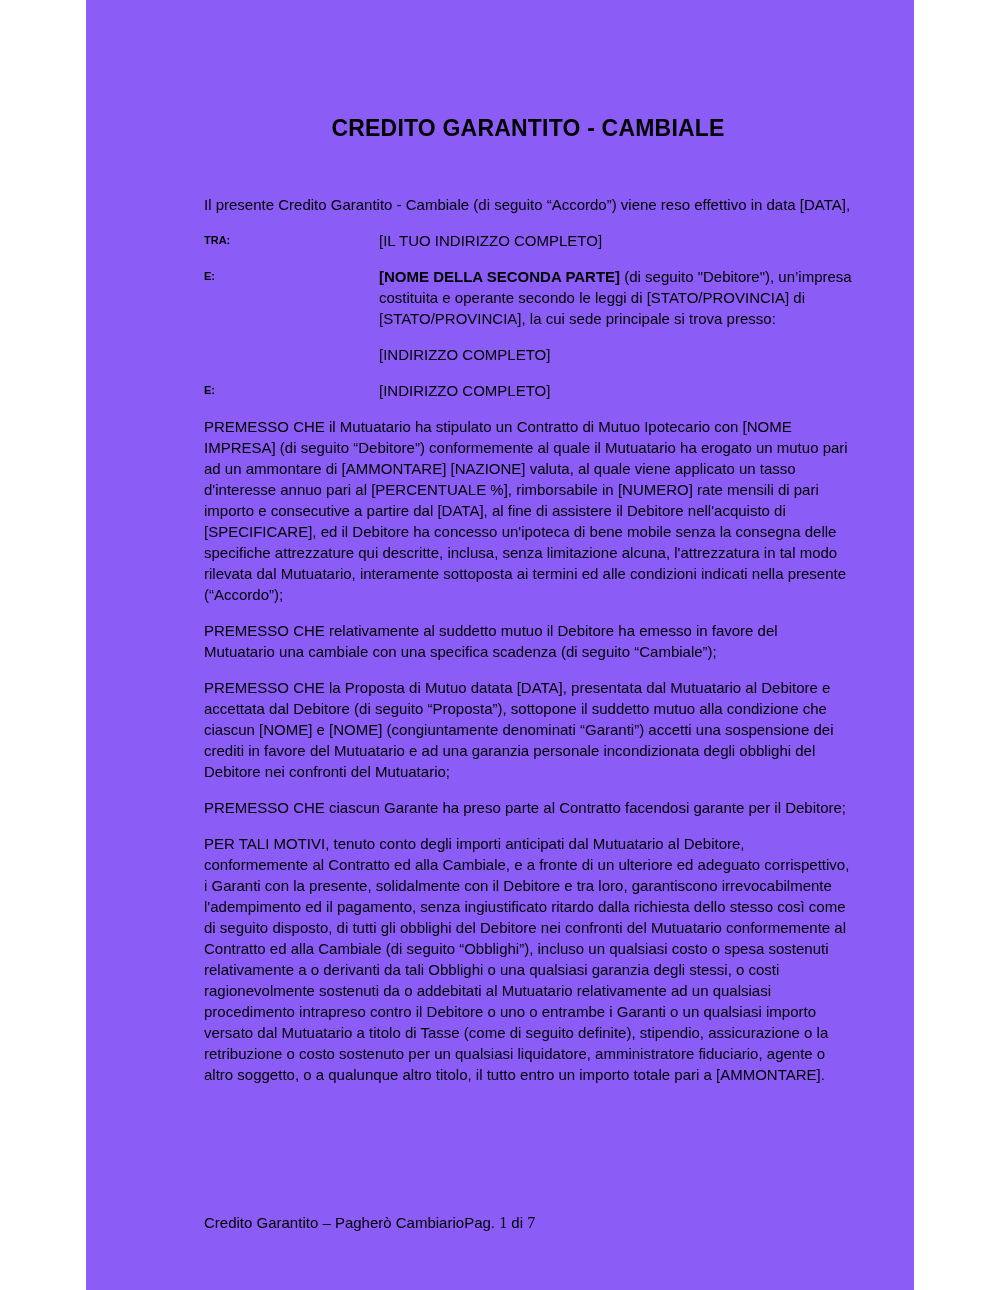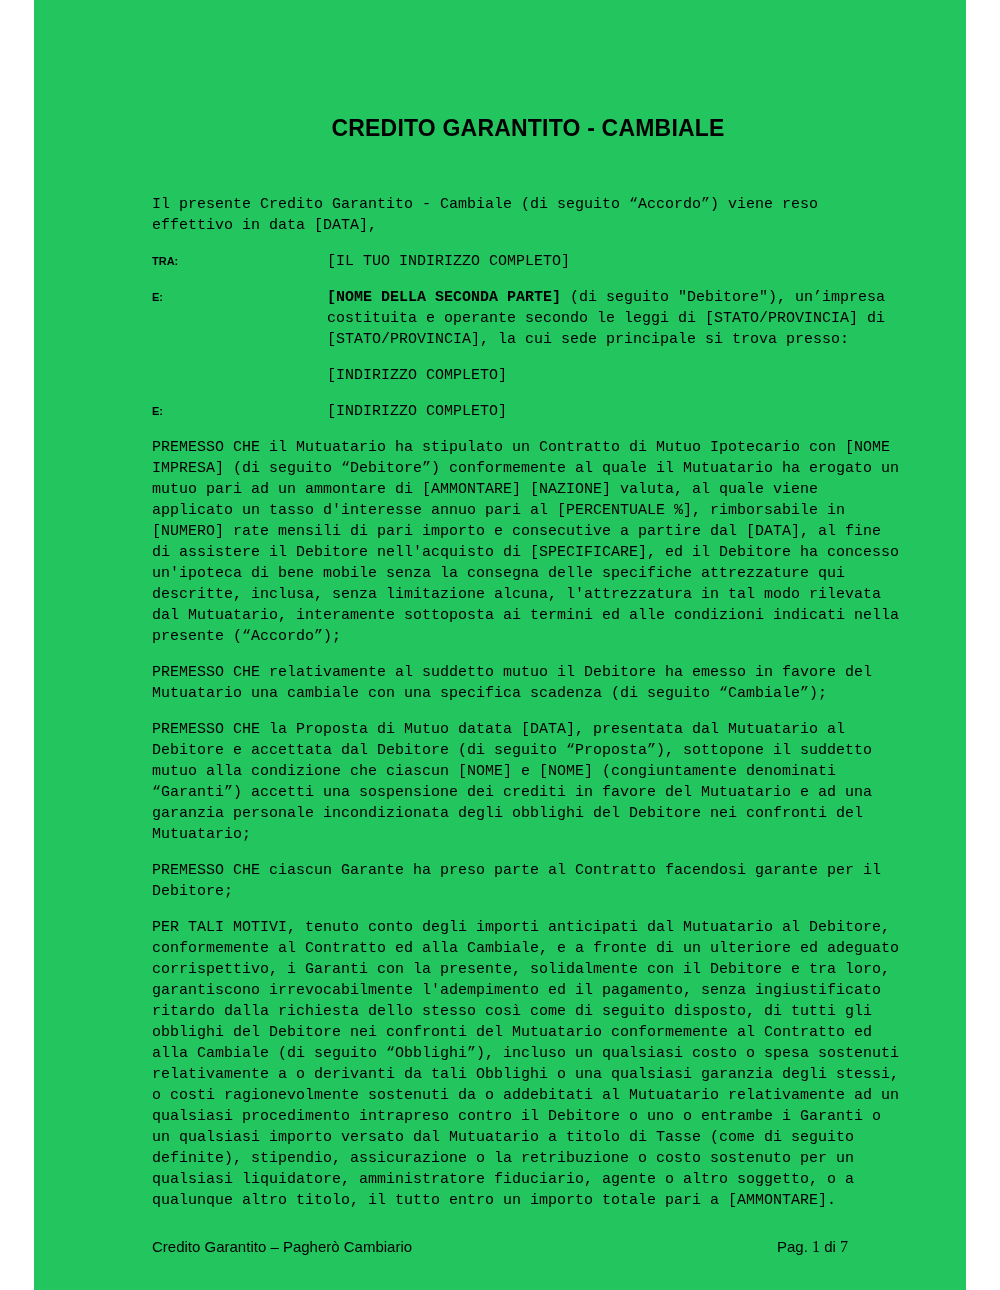--- a/index.html
+++ b/index.html
@@ -2,43 +2,42 @@
 <html><head>
 <meta charset="utf-8">
 <style>
   html, body {
     margin: 0;
     padding: 0;
     background: #ffffff;
   }
   .page {
     position: relative;
-    width: 932px;
+    width: 828px;
     height: 1290px;
     margin: 0 auto;
-    background: #22c55e;
+    background: #8b5cf6;
     box-sizing: border-box;
     padding: 114px 62px 0 118px;
     font-family: "Liberation Sans", sans-serif;
     color: #000000;
     overflow: hidden;
   }
   h1.doc-title {
     margin: 0 0 52px 0;
     font-size: 23px;
     line-height: 28px;
     font-weight: bold;
     text-align: center;
     letter-spacing: 0.2px;
   }
   p.body-text {
     margin: 0 0 15px 0;
     font-size: 15px;
     line-height: 21px;
-    font-family: Liberation Mono, monospace;
   }
   .party {
     display: flex;
     align-items: flex-start;
   }
   .party-label {
     width: 175px;
     flex: 0 0 175px;
     font-weight: bold;
     font-size: 11px;
@@ -49,24 +48,22 @@
   }
   .party-name {
     font-weight: bold;
   }
   .footer {
     position: absolute;
     top: 1212px;
     left: 118px;
     right: 118px;
     display: flex;
-    justify-content: space-between;
     font-size: 15px;
     line-height: 21px;
-    margin-top: 24px;
   }
   .serif-num {
     font-family: "Liberation Serif", serif;
     font-size: 16px;
   }
 </style>
 </head>
 <body>
 
 <div class="page">

